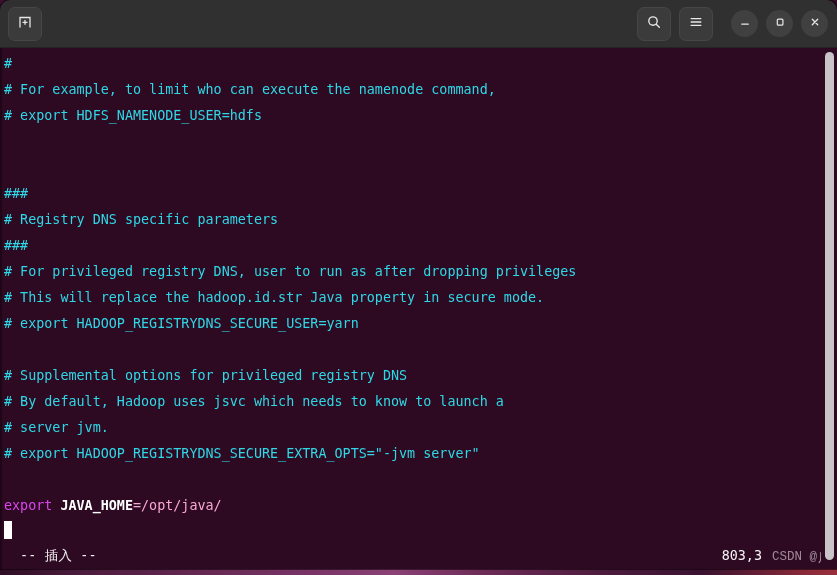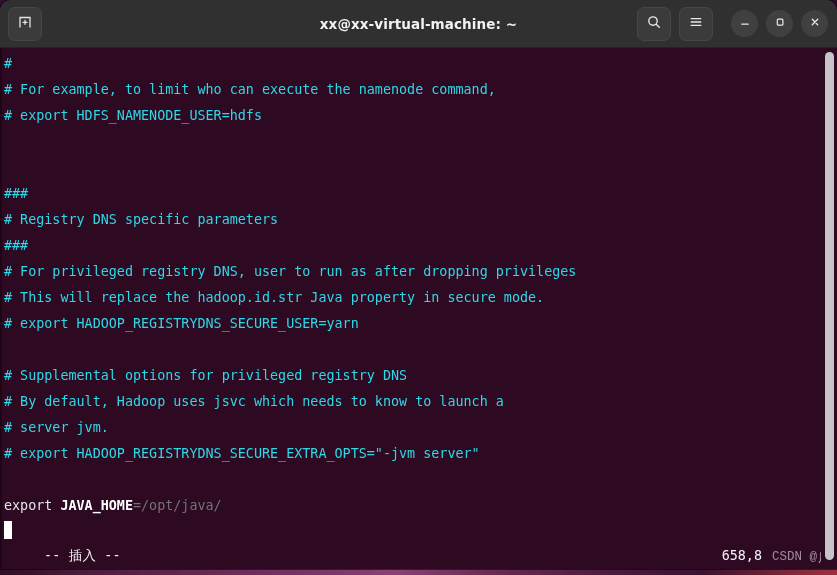--- a/index.html
+++ b/index.html
@@ -133,45 +133,44 @@
     right: 20px;
     bottom: 30px;
     font-family: "DejaVu Sans Mono", monospace;
     font-size: 13.4px;
     line-height: 26px;
     white-space: pre;
     color: #f2f2f2;
   }
   .ln { height: 26px; }
   .c-comment { color: #2fd8e6; }
-  .c-kw      { color: #e5e5e5; margin-top: 32px; }
+  .c-kw      { color: #d946ef; margin-top: 32px; }
   .c-var     { color: #ffffff; font-weight: bold; }
-  .c-plain   { color: #737373; }
+  .c-plain   { color: #f9a8d4; }
 
   #cursor {
     display: inline-block;
     width: 8px;
     height: 18px;
     background: #ffffff;
     vertical-align: -3px;
   }
 
   
   #statusline {
     position: absolute;
-    left: 2px;
+    left: 18px;
     right: 18px;
     bottom: 0;
     height: 28px;
     display: flex;
     align-items: center;
     font-family: "DejaVu Sans Mono", monospace;
     font-size: 13.4px;
     color: #f4f4f4;
-    padding-left: 40px;
   }
   #status-mode {
     padding-left: 2px;
     letter-spacing: 0.2px;
   }
   #status-right {
     position: absolute;
     right: 2px;
     display: flex;
     align-items: baseline;
@@ -239,21 +238,20 @@
       <div class="hdr-btn" title="New Tab">
         <span>
           <svg width="16" height="16" viewBox="0 0 16 16" fill="none" stroke="#e6e6e6" stroke-width="1.3" stroke-linecap="round">
             <path d="M3 13 L3 3.5 L13 3.5 L13 13"></path>
             <path d="M8 6.3 L8 10.3 M6 8.3 L10 8.3"></path>
           </svg>
         </span>
       </div>
     </div>
 
-    <div id="window-title">xx@xx-virtual-machine: ~</div>
 
     <div id="titlebar-right">
 
       <div class="hdr-btn" title="Find">
         <span>
           <svg width="16" height="16" viewBox="0 0 16 16" fill="none" stroke="#e8e8e8" stroke-width="1.35" stroke-linecap="round">
             <circle cx="7" cy="7" r="4.2"></circle>
             <path d="M10.2 10.2 L13.3 13.3"></path>
           </svg>
         </span>
@@ -295,21 +293,21 @@
   </div>
 
   <div id="terminal">
     <div id="term-left-edge"></div>
 
     <div id="term-content"><div class="ln"><span class="c-comment">#</span></div><div class="ln"><span class="c-comment"># For example, to limit who can execute the namenode command,</span></div><div class="ln"><span class="c-comment"># export HDFS_NAMENODE_USER=hdfs</span></div><div class="ln"></div><div class="ln"></div><div class="ln"><span class="c-comment">###</span></div><div class="ln"><span class="c-comment"># Registry DNS specific parameters</span></div><div class="ln"><span class="c-comment">###</span></div><div class="ln"><span class="c-comment"># For privileged registry DNS, user to run as after dropping privileges</span></div><div class="ln"><span class="c-comment"># This will replace the hadoop.id.str Java property in secure mode.</span></div><div class="ln"><span class="c-comment"># export HADOOP_REGISTRYDNS_SECURE_USER=yarn</span></div><div class="ln"></div><div class="ln"><span class="c-comment"># Supplemental options for privileged registry DNS</span></div><div class="ln"><span class="c-comment"># By default, Hadoop uses jsvc which needs to know to launch a</span></div><div class="ln"><span class="c-comment"># server jvm.</span></div><div class="ln"><span class="c-comment"># export HADOOP_REGISTRYDNS_SECURE_EXTRA_OPTS="-jvm server"</span></div><div class="ln"></div><div class="ln"><span class="c-kw">export </span><span class="c-var">JAVA_HOME</span><span class="c-plain">=/opt/java/</span></div><div class="ln"><span id="cursor"></span></div></div>
 
     <div id="statusline">
       <div id="status-mode">-- 插入 --</div>
       <div id="status-right">
-        <div id="status-pos">658,8</div>
+        <div id="status-pos">803,3</div>
         <div id="watermark">
           <span>CSDN @</span>
           <span class="wm-cjk2">底端</span>
           <span class="wm-cjk">底端</span>
         </div>
       </div>
     </div>
 
     <div id="scrollbar-track">
       <div id="scrollbar-thumb"></div>

